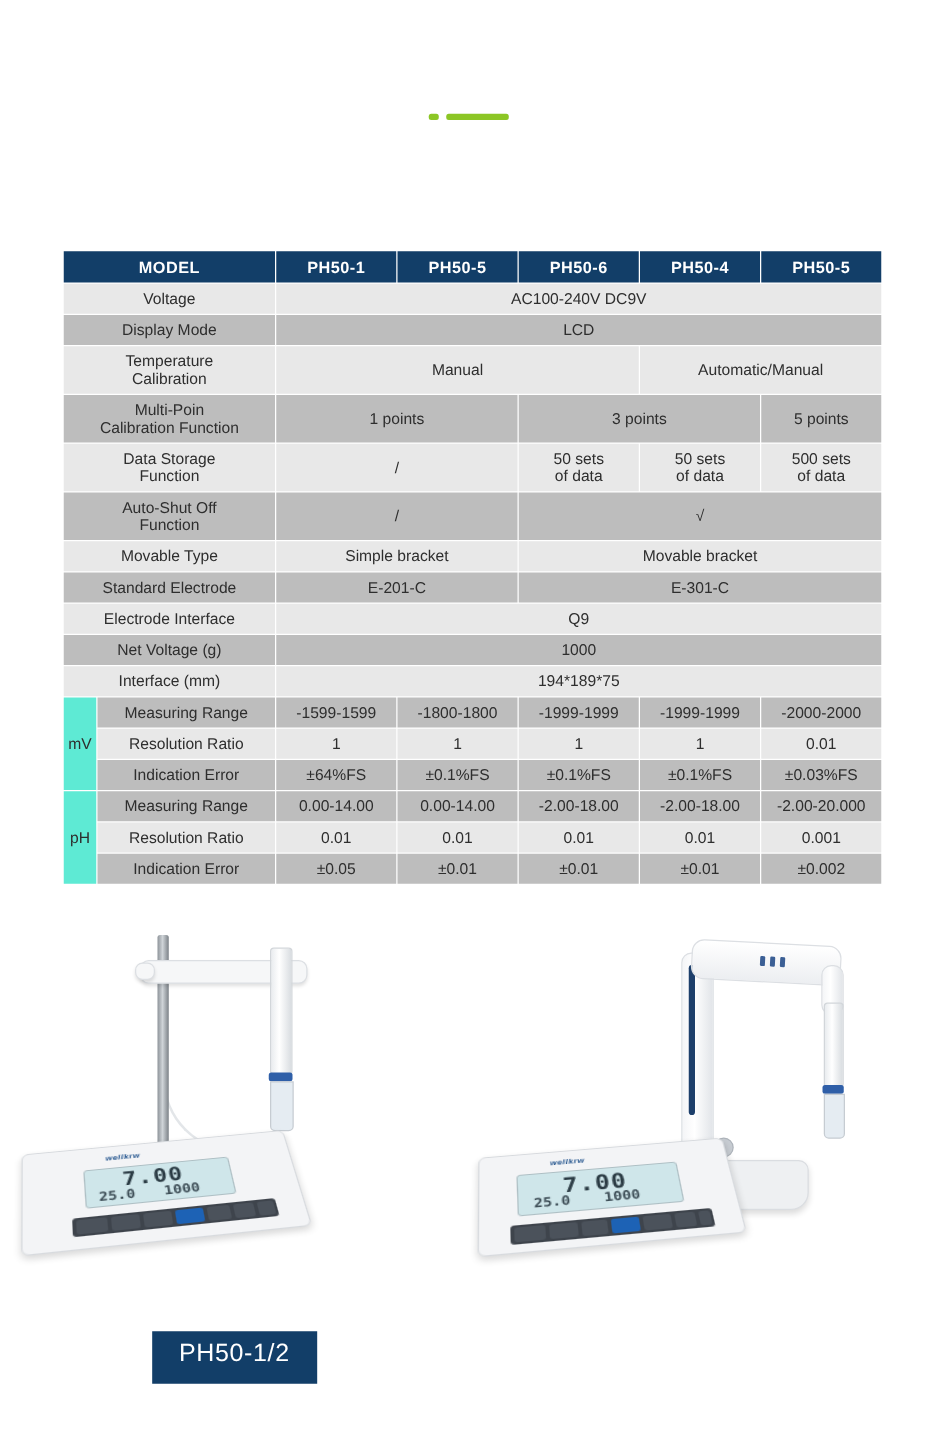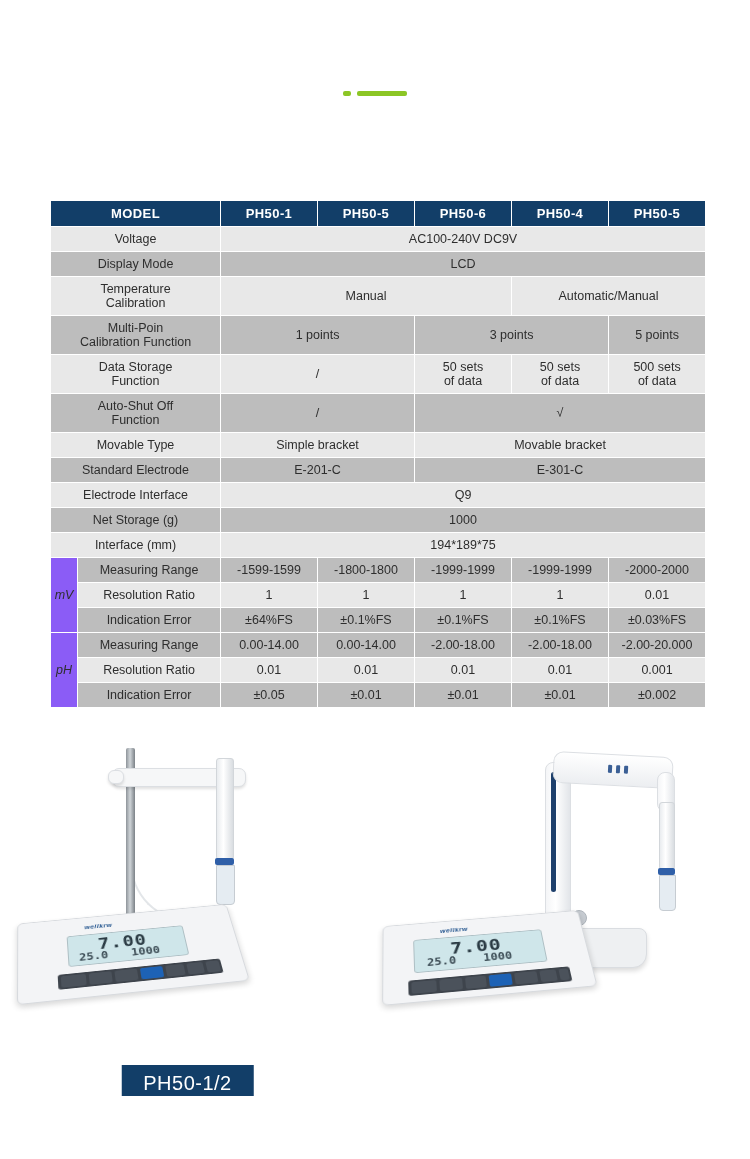--- a/index.html
+++ b/index.html
@@ -79,21 +79,21 @@
     background: #123E68;
     color: #ffffff;
     font-weight: bold;
     font-size: 13px;
     letter-spacing: 0.4px;
     height: 25px;
   }
   
   .c-light { background: #e8e8e8; }
   .c-dark  { background: #bdbdbd; }
-  .c-label { background: #8b5cf6; color: #ffffff; font-size: 12.5px; font-style: italic; }
+  .c-label { background: #5eead4; color: #ffffff; font-size: 12.5px; }
 
   td.row-label { font-size: 12.5px; }
   .two-line { line-height: 14px; }
 
   .h24 { height: 24px; }
   .h38 { height: 38px; }
 
   
   .gallery {
     position: absolute;
@@ -119,21 +119,21 @@
 
   .caption {
     position: absolute;
     top: 325px;
     left: 50%;
     transform: translateX(-50%);
     background: #123E68;
     color: #ffffff;
     font-size: 20px;
     letter-spacing: 0.5px;
-    padding: 7px 22px 1px 22px;
+    padding: 7px 22px 12px 22px;
     white-space: nowrap;
   }
 
   
   .meter-base {
     position: absolute;
     background: #f3f4f6;
     border: 1px solid #d7dade;
     border-radius: 6px;
     box-shadow: 0 3px 6px rgba(0,0,0,0.16);
@@ -365,21 +365,21 @@
     <td class="c-dark h24" colspan="2">E-201-C</td>
     <td class="c-dark h24" colspan="3">E-301-C</td>
   </tr>
 
   <tr>
     <td class="c-light row-label h24" colspan="2">Electrode Interface</td>
     <td class="c-light h24" colspan="5">Q9</td>
   </tr>
 
   <tr>
-    <td class="c-dark row-label h24" colspan="2">Net Storage (g)</td>
+    <td class="c-dark row-label h24" colspan="2">Net Voltage (g)</td>
     <td class="c-dark h24" colspan="5">1000</td>
   </tr>
 
   <tr>
     <td class="c-light row-label h24" colspan="2">Interface (mm)</td>
     <td class="c-light h24" colspan="5">194*189*75</td>
   </tr>
 
   <tr>
     <td class="c-label" rowspan="3">mV</td>

